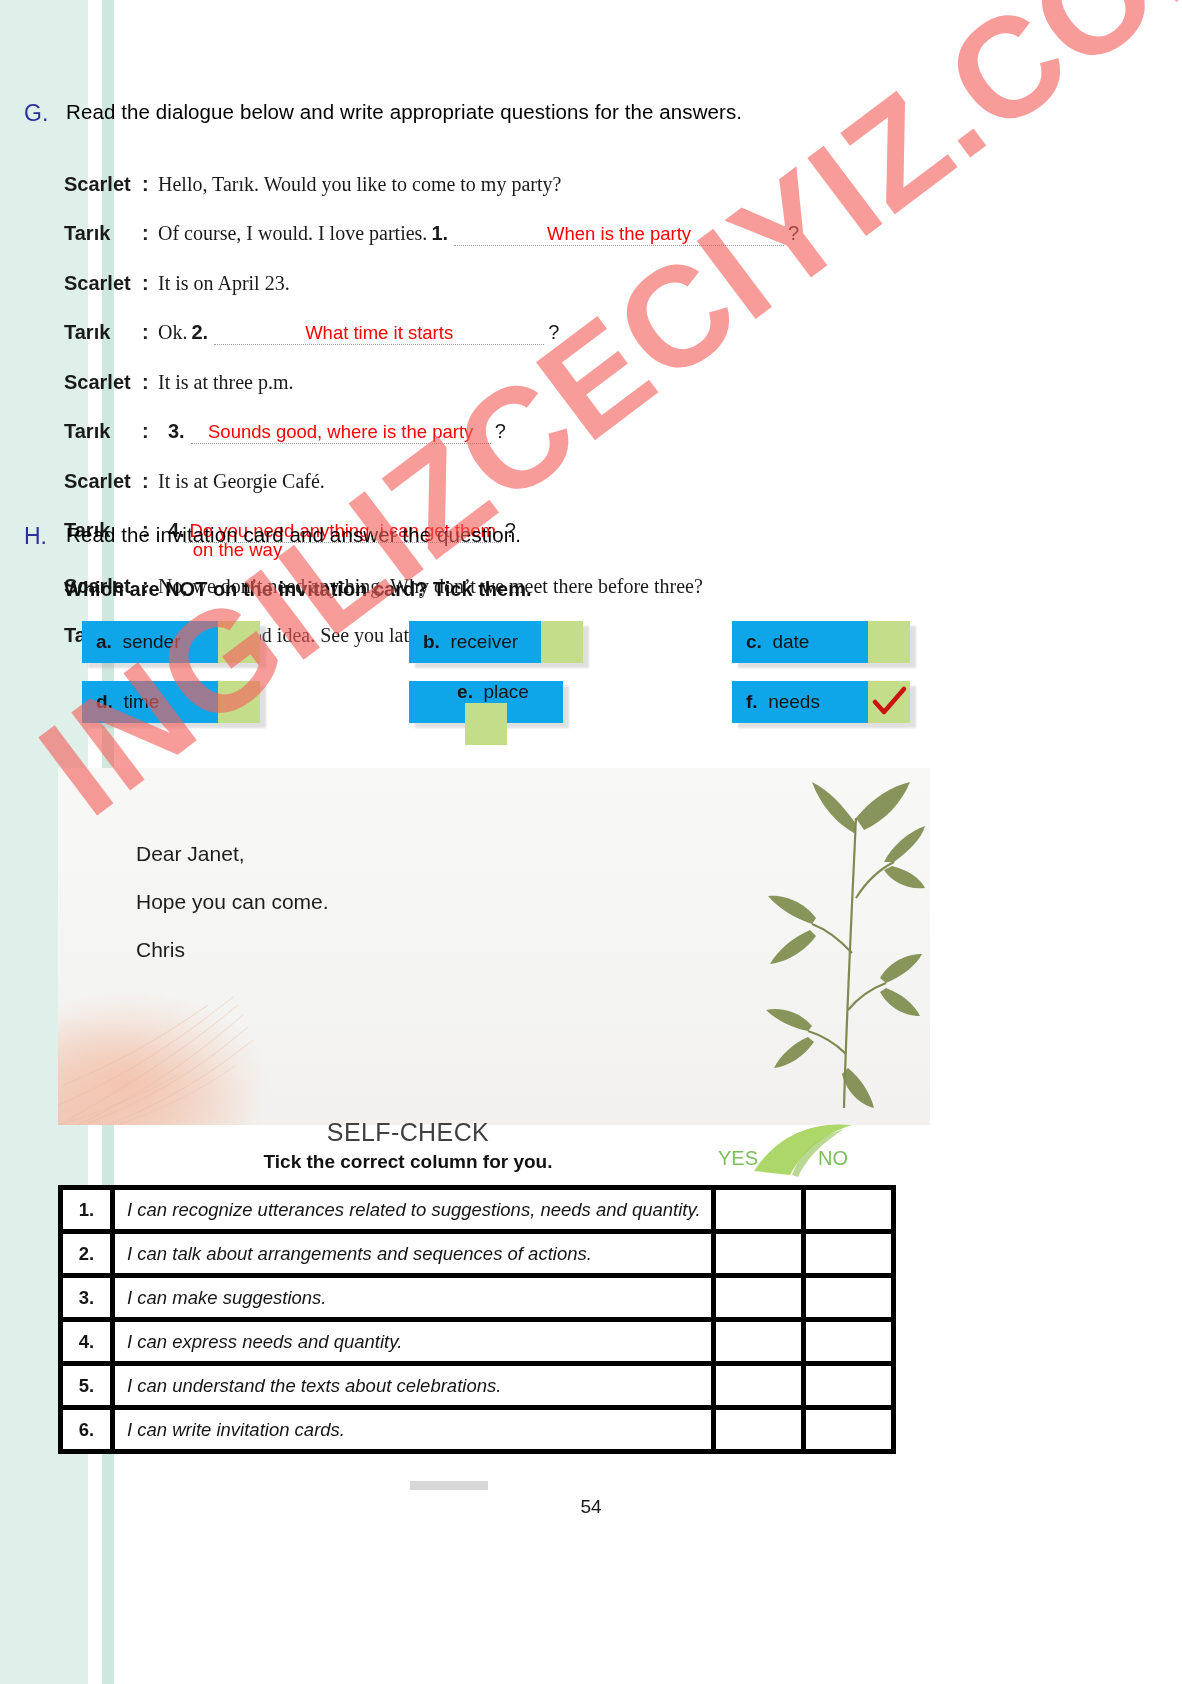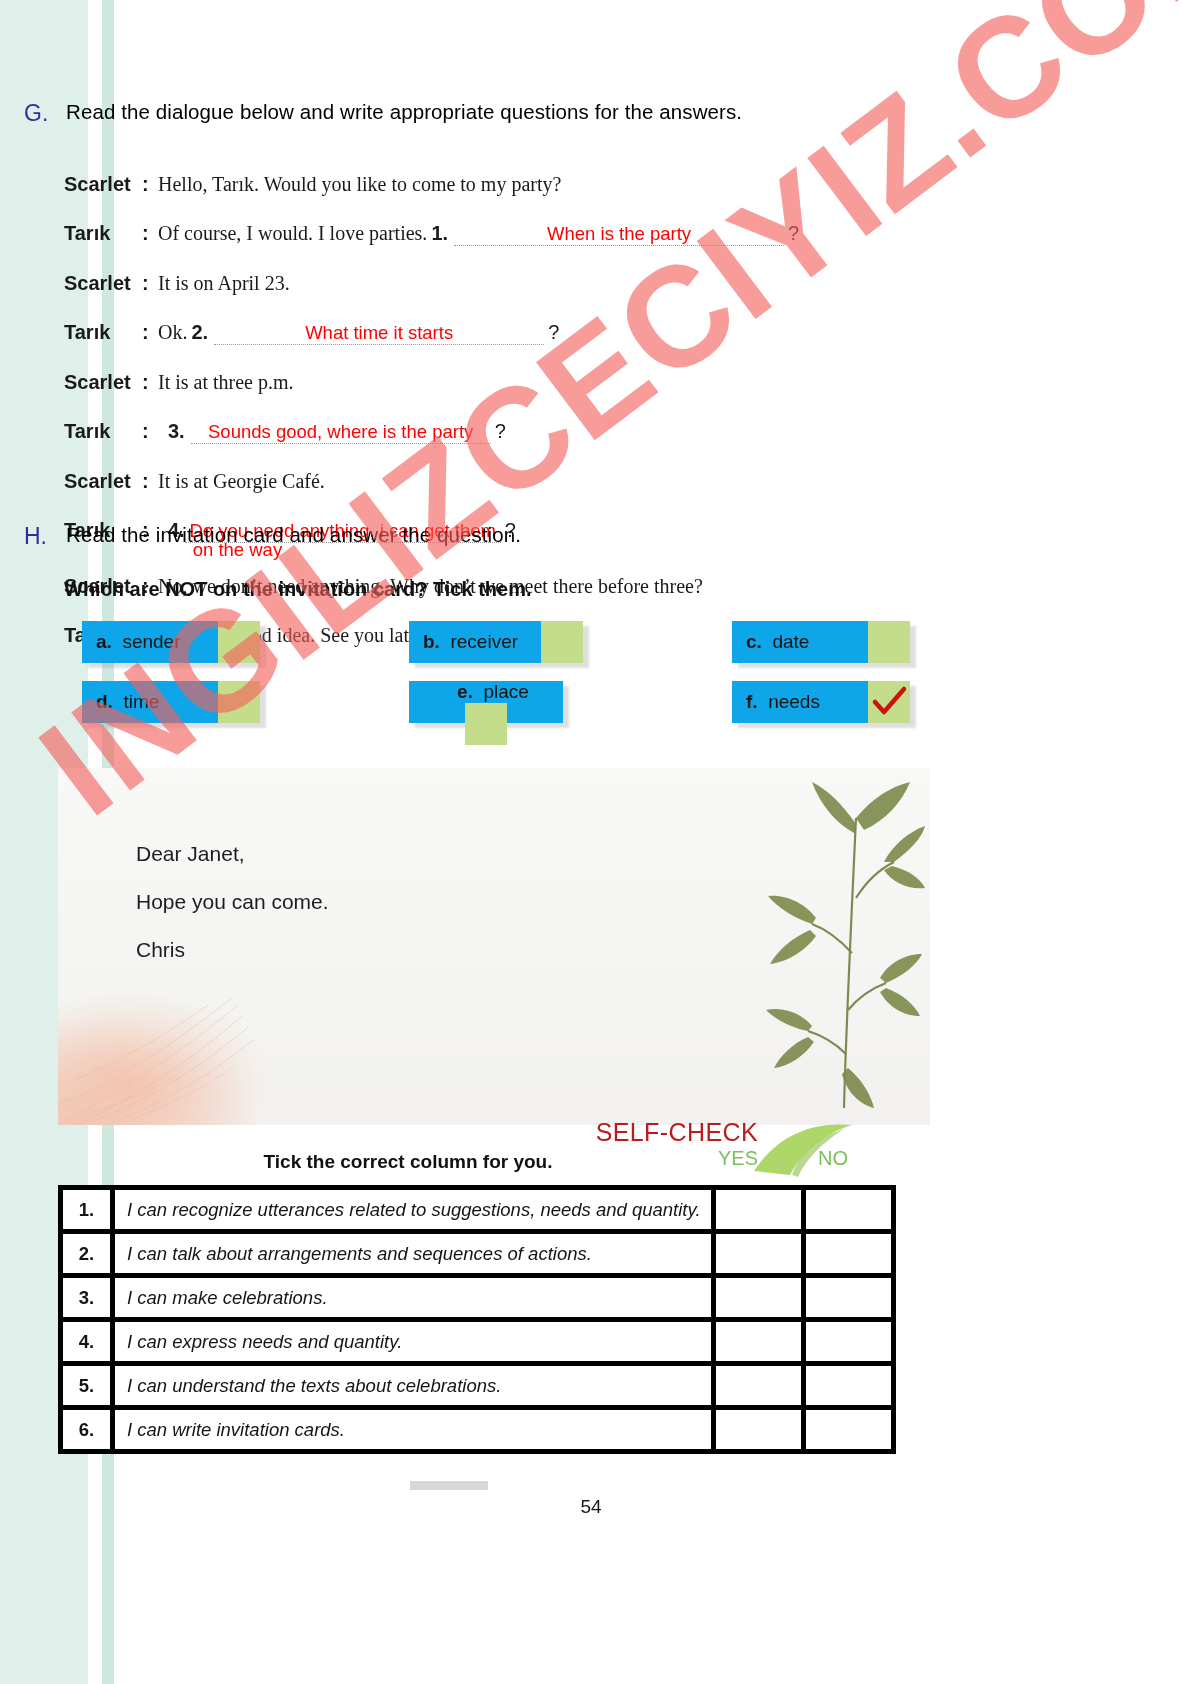--- a/index.html
+++ b/index.html
@@ -157,22 +157,22 @@
     font-size: 21px;
     color: #1d1d1d;
     line-height: 1.72;
   }
   .card-text p { margin: 0 0 12px 0; }
   .card-text p.just { text-align: justify; }
 
   
   .selfcheck { position: absolute; left: 58px; top: 1118px; width: 890px; }
   .sc-title {
-    text-align: right;
-    color: #b91c1c;
+    text-align: center;
+    color: #404040;
     font-size: 25px;
     letter-spacing: .4px;
     width: 700px;
   }
   .sc-sub {
     text-align: center;
     font-weight: bold;
     font-size: 19px;
     color: #111;
     margin-top: 4px;
@@ -463,21 +463,21 @@
           <td class="c-yn"></td>
         </tr>
         <tr>
           <td class="c-num">2.</td>
           <td class="c-txt">I can talk about arrangements and sequences of actions.</td>
           <td class="c-yn"></td>
           <td class="c-yn"></td>
         </tr>
         <tr>
           <td class="c-num">3.</td>
-          <td class="c-txt">I can make celebrations.</td>
+          <td class="c-txt">I can make suggestions.</td>
           <td class="c-yn"></td>
           <td class="c-yn"></td>
         </tr>
         <tr>
           <td class="c-num">4.</td>
           <td class="c-txt">I can express needs and quantity.</td>
           <td class="c-yn"></td>
           <td class="c-yn"></td>
         </tr>
         <tr>

